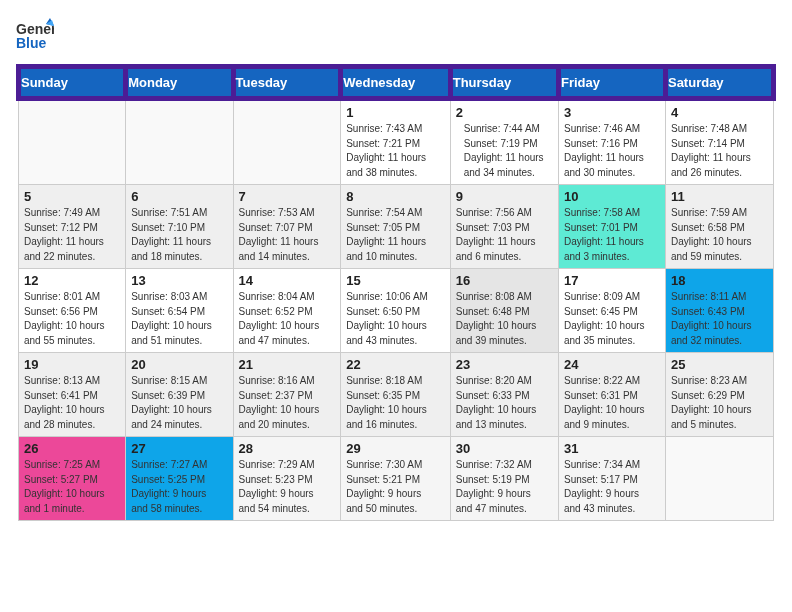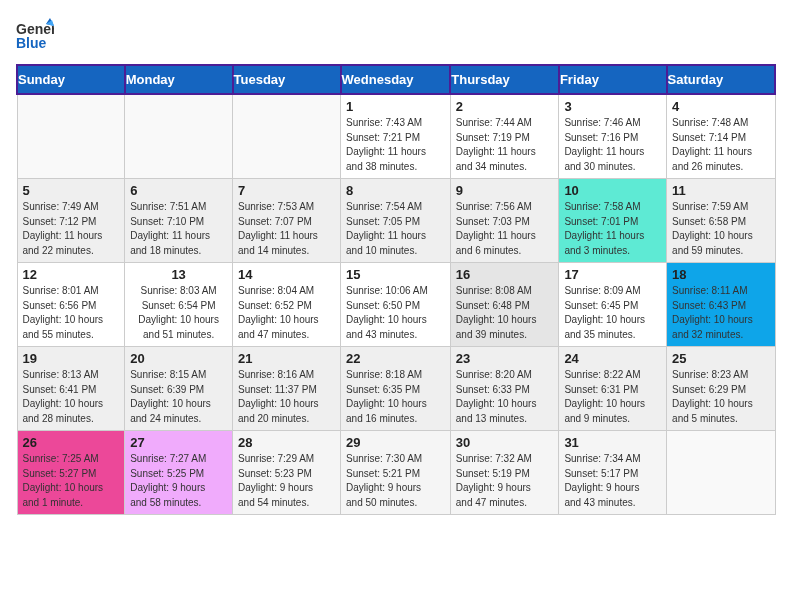--- a/index.html
+++ b/index.html
@@ -39,21 +39,21 @@
       border-collapse: collapse;
       border: 1px solid #ccc;
     }
     .calendar th {
       background-color: #1565C0;
       color: #fff;
       font-size: 13px;
       font-weight: bold;
       padding: 6px 0;
       text-align: left;
-      border: 2px solid #4c1d95;
+      border: 5px solid #4c1d95;
     }
     .calendar td {
       vertical-align: top;
       border: 1px solid #ccc;
       padding: 4px 5px;
       width: 113px;
       min-height: 80px;
       font-size: 10.5px;
       color: #333;
       background: #fff;
@@ -111,21 +111,21 @@
         <td class="empty" style="background: rgb(249, 249, 249);"></td>
         <td style="background: rgb(255, 255, 255);">
           <div class="day-number">1</div>
           <div class="day-info" style="white-space: pre-line;">Sunrise: 7:43 AM
 Sunset: 7:21 PM
 Daylight: 11 hours
 and 38 minutes.</div>
         </td>
         <td style="background: rgb(255, 255, 255);">
           <div class="day-number">2</div>
-          <div class="day-info" style="white-space: pre-line;">Sunrise: 7:44 AM
+          <div class="day-info" style="white-space: pre-line; margin-left: 8px;">Sunrise: 7:44 AM
 Sunset: 7:19 PM
 Daylight: 11 hours
 and 34 minutes.</div>
         </td>
         <td style="background: rgb(255, 255, 255);">
           <div class="day-number">3</div>
           <div class="day-info" style="white-space: pre-line;">Sunrise: 7:46 AM
 Sunset: 7:16 PM
 Daylight: 11 hours
 and 30 minutes.</div>
@@ -190,21 +190,21 @@
         </td>
       </tr>
       <tr>
         <td style="background: rgb(255, 255, 255);">
           <div class="day-number">12</div>
           <div class="day-info" style="white-space: pre-line;">Sunrise: 8:01 AM
 Sunset: 6:56 PM
 Daylight: 10 hours
 and 55 minutes.</div>
         </td>
-        <td style="background: rgb(255, 255, 255); text-align: center;">
+        <td style="background: rgb(255, 255, 255);">
           <div class="day-number">13</div>
           <div class="day-info" style="white-space: pre-line;">Sunrise: 8:03 AM
 Sunset: 6:54 PM
 Daylight: 10 hours
 and 51 minutes.</div>
         </td>
         <td style="background: rgb(255, 255, 255);">
           <div class="day-number">14</div>
           <div class="day-info" style="white-space: pre-line;">Sunrise: 8:04 AM
 Sunset: 6:52 PM
@@ -251,21 +251,21 @@
         <td style="background: rgb(239, 239, 239);">
           <div class="day-number">20</div>
           <div class="day-info" style="white-space: pre-line;">Sunrise: 8:15 AM
 Sunset: 6:39 PM
 Daylight: 10 hours
 and 24 minutes.</div>
         </td>
         <td style="background: rgb(239, 239, 239);">
           <div class="day-number">21</div>
           <div class="day-info" style="white-space: pre-line;">Sunrise: 8:16 AM
-Sunset: 11:37 PM
+Sunset: 2:37 PM
 Daylight: 10 hours
 and 20 minutes.</div>
         </td>
         <td style="background: rgb(239, 239, 239);">
           <div class="day-number">22</div>
           <div class="day-info" style="white-space: pre-line;">Sunrise: 8:18 AM
 Sunset: 6:35 PM
 Daylight: 10 hours
 and 16 minutes.</div>
         </td>
@@ -292,21 +292,21 @@
         </td>
       </tr>
       <tr>
         <td style="background: #ec4899;">
           <div class="day-number">26</div>
           <div class="day-info" style="white-space: pre-line;">Sunrise: 7:25 AM
 Sunset: 5:27 PM
 Daylight: 10 hours
 and 1 minute.</div>
         </td>
-        <td style="background: #f0abfc;">
+        <td style="background: #0ea5e9;">
           <div class="day-number">27</div>
           <div class="day-info" style="white-space: pre-line;">Sunrise: 7:27 AM
 Sunset: 5:25 PM
 Daylight: 9 hours
 and 58 minutes.</div>
         </td>
         <td style="background: rgb(245, 245, 245);">
           <div class="day-number">28</div>
           <div class="day-info" style="white-space: pre-line;">Sunrise: 7:29 AM
 Sunset: 5:23 PM

